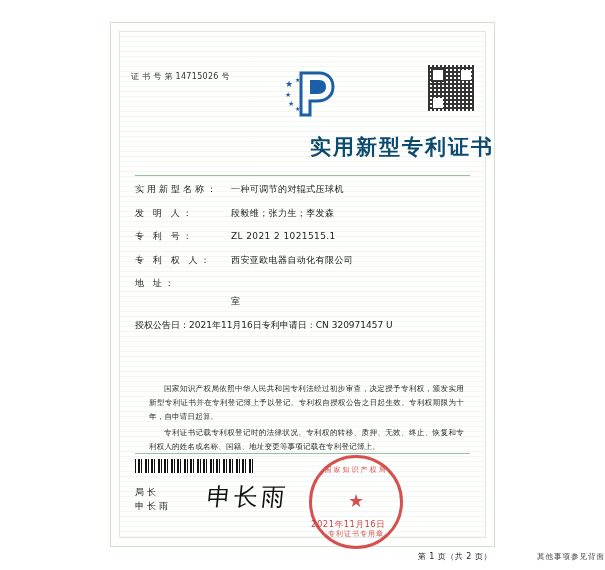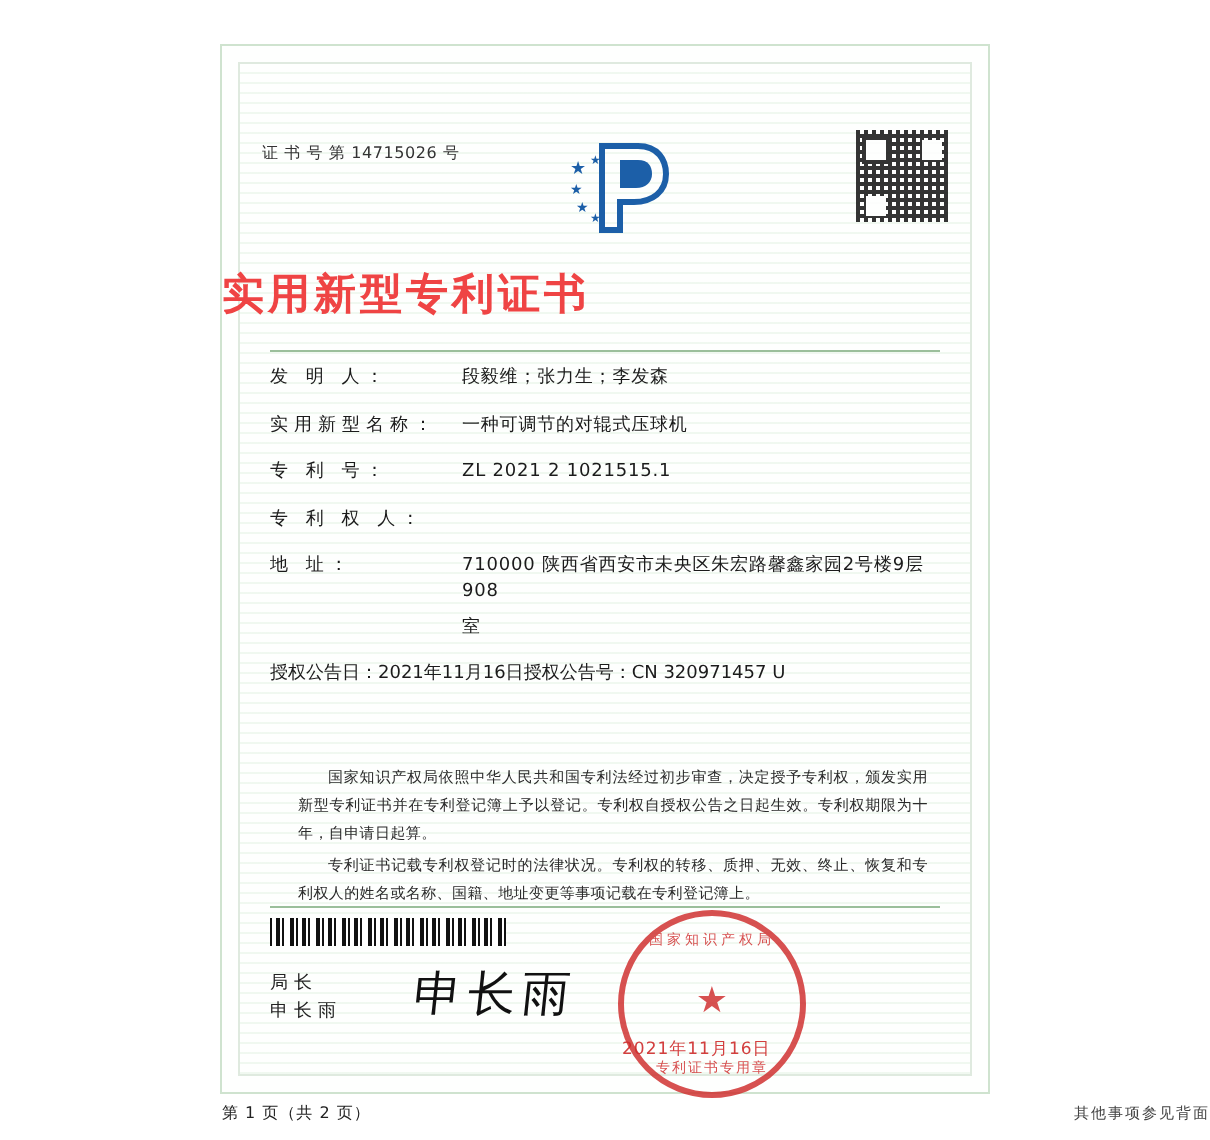--- a/index.html
+++ b/index.html
@@ -77,26 +77,26 @@
     width: 10px; height: 10px;
     border: 2px solid #111;
     background: #fff;
     box-shadow: 28px 0 0 -2px #fff, 0 28px 0 -2px #fff;
   }
   .title {
     position: absolute;
     left: 0;
     right: 0;
     top: 110px;
-    text-align: left;
+    text-align: right;
     font-family: "DejaVu Serif", "Liberation Serif", serif;
     font-size: 21px;
     font-weight: bold;
     letter-spacing: 2px;
-    color: #ef4444;
+    color: #0c4a6e;
   }
   .rule {
     position: absolute;
     left: 24px;
     right: 24px;
     height: 1px;
     background: #9bbf9b;
   }
   .rule.top { top: 152px; }
   .rule.bot { top: 430px; }
@@ -214,21 +214,21 @@
     top: 496px;
     font-size: 8.5px;
     color: #cf2b2b;
     letter-spacing: 0.5px;
     opacity: 0.9;
   }
   .page-no {
     position: absolute;
     left: 0; right: 2px;
     top: 528px;
-    text-align: left;
+    text-align: right;
     font-size: 8px;
     color: #222;
     letter-spacing: 0.5px;
   }
   .footer-note {
     position: absolute;
     left: 0; right: 0;
     top: 552px;
     text-align: right;
     font-size: 7.5px;
@@ -258,43 +258,43 @@
     </div>
 
     <div class="qr"></div>
 
     <div class="title">实用新型专利证书</div>
 
     <div class="rule top"></div>
 
     <div class="fields">
       <div class="field">
+        <div class="lab">实用新型名称：</div>
+        <div class="val">一种可调节的对辊式压球机</div>
+      </div>
+      <div class="field">
         <div class="lab">发 明 人：</div>
         <div class="val">段毅维；张力生；李发森</div>
       </div>
       <div class="field">
-        <div class="lab">实用新型名称：</div>
-        <div class="val">一种可调节的对辊式压球机</div>
-      </div>
-      <div class="field">
         <div class="lab">专 利 号：</div>
         <div class="val">ZL 2021 2 1021515.1</div>
       </div>
       <div class="field">
         <div class="lab">专 利 权 人：</div>
+        <div class="val">西安亚欧电器自动化有限公司</div>
       </div>
       <div class="field">
         <div class="lab">地 址：</div>
-        <div class="val">710000 陕西省西安市未央区朱宏路馨鑫家园2号楼9层908</div>
       </div>
       <div class="addr-second">室</div>
       <div class="field-2col">
         <div class="lab">授权公告日：</div>
         <div class="val2">2021年11月16日</div>
-        <div class="lab2">授权公告号：</div>
+        <div class="lab2">专利申请日：</div>
         <div class="val2">CN 320971457 U</div>
       </div>
     </div>
 
     <div class="para">
       <p>国家知识产权局依照中华人民共和国专利法经过初步审查，决定授予专利权，颁发实用新型专利证书并在专利登记簿上予以登记。专利权自授权公告之日起生效。专利权期限为十年，自申请日起算。</p>
       <p>专利证书记载专利权登记时的法律状况。专利权的转移、质押、无效、终止、恢复和专利权人的姓名或名称、国籍、地址变更等事项记载在专利登记簿上。</p>
     </div>
 
     <div class="rule bot"></div>

